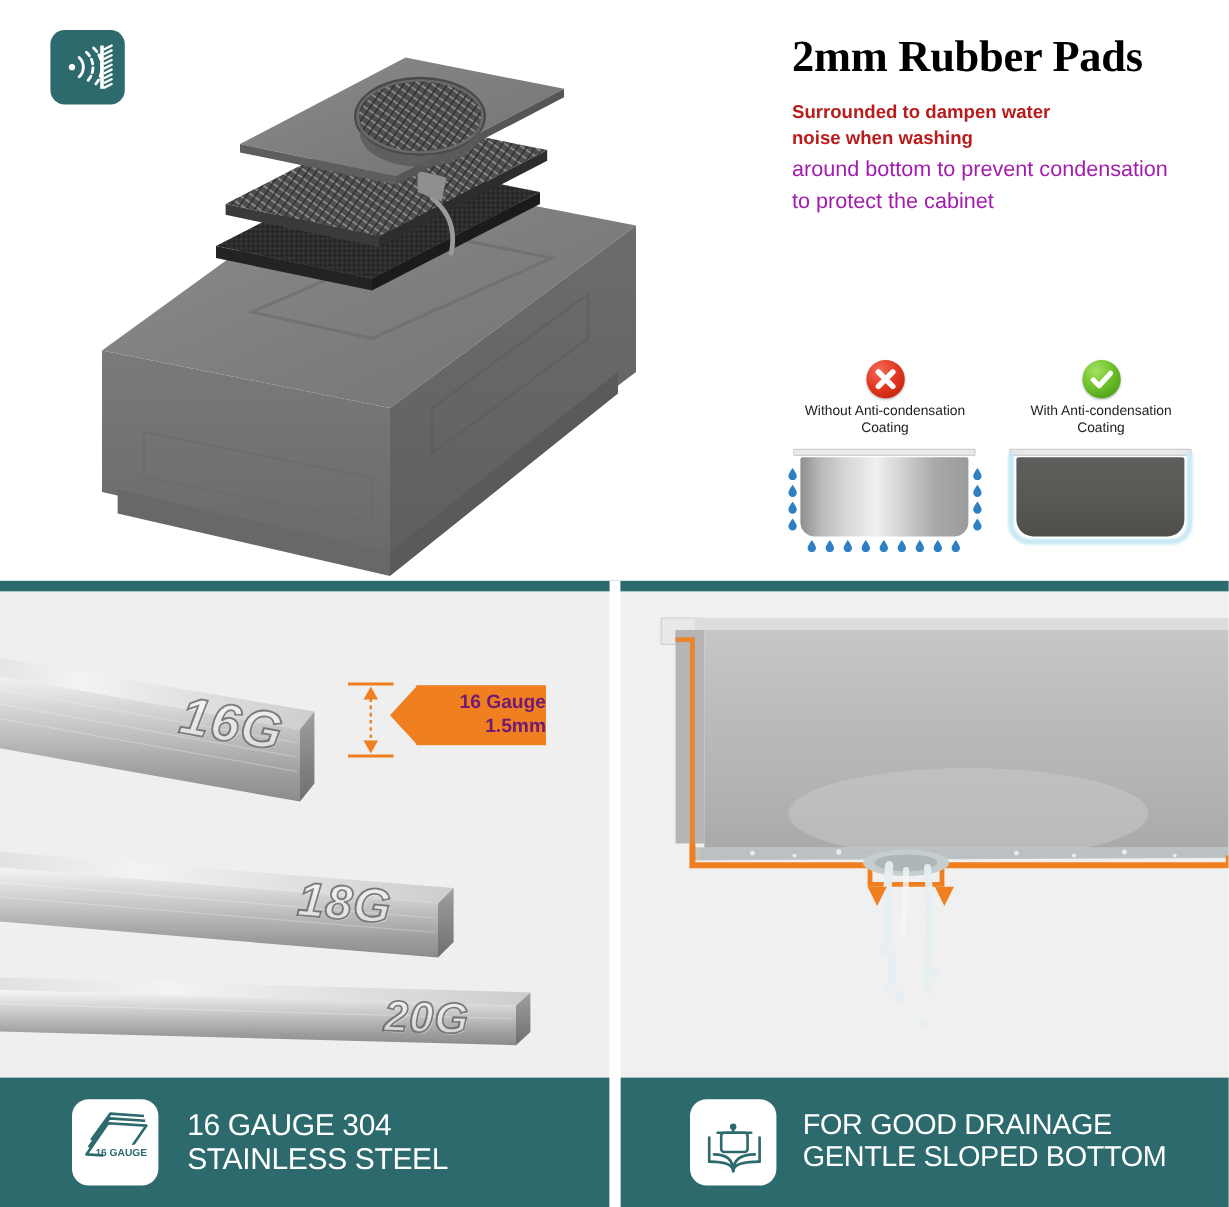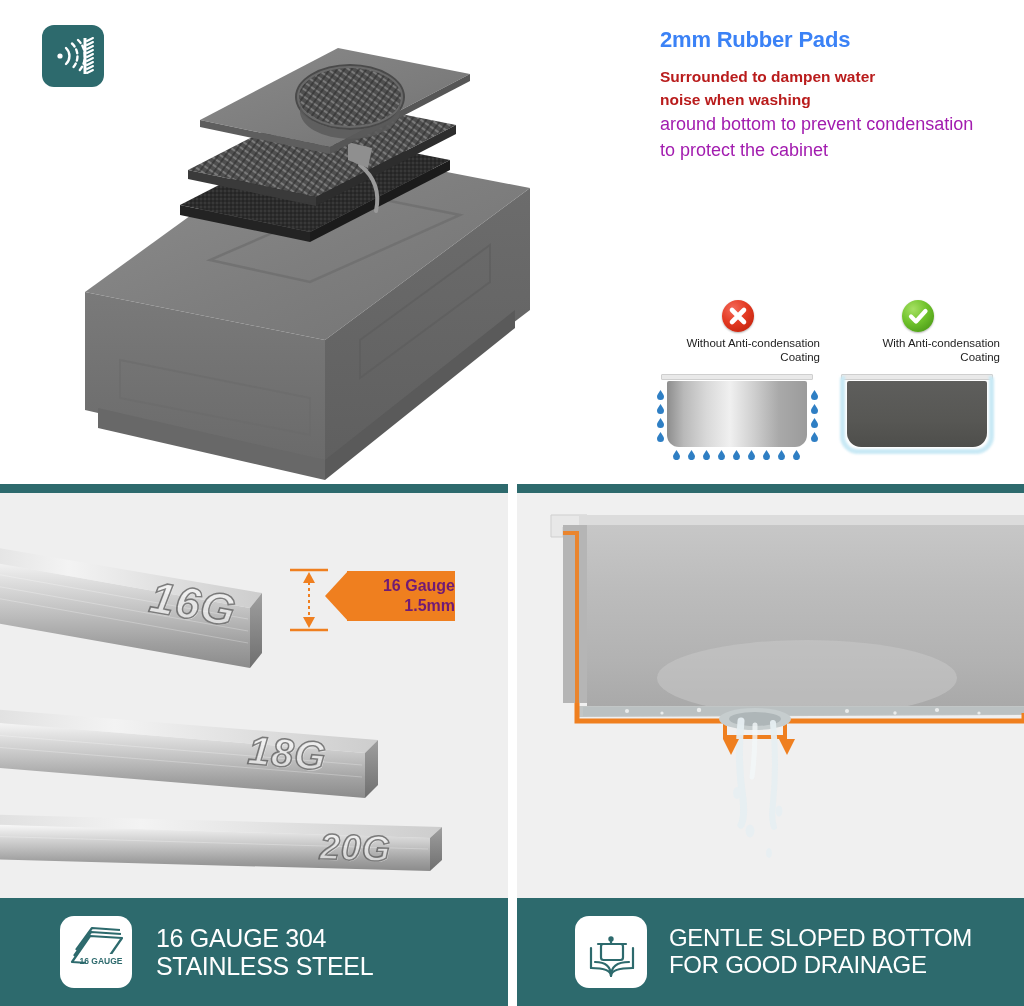--- a/index.html
+++ b/index.html
@@ -21,35 +21,35 @@
     background:#2d6a6d;border-radius:12px;
   }
   .noise-badge svg{display:block;}
 
   
   .product-render{position:absolute;left:60px;top:10px;width:560px;height:470px;}
 
   
   .copy-col{position:absolute;left:660px;top:28px;width:350px;}
   .head-1{
-    font-size:22px;font-weight:bold;color:#3b82f6;letter-spacing:-0.2px;
-    margin:0 0 14px 0;line-height:1.1;
+    font-size:37px;font-weight:bold;color:#000000;letter-spacing:-0.2px;
+    margin:0 0 14px 0;line-height:1.1;font-family:Liberation Serif, serif;
   }
   .body-1{
     font-size:15.5px;color:#b91c1c;line-height:1.45;margin:0;font-weight:bold;
   }
   .head-2{
     font-size:29px;font-weight:bold;color:#22706e;letter-spacing:-0.2px;
     margin:46px 0 12px 0;line-height:1.1;
   }
   .body-2{font-size:18px;color:#a21caf;line-height:1.45;margin:0;}
 
   
   .compare{position:absolute;left:655px;top:300px;width:360px;height:170px;}
-  .cmp-col{position:absolute;top:0;width:165px;text-align:right;}
+  .cmp-col{position:absolute;top:0;width:165px;text-align:center;}
   .cmp-left{left:0;}
   .cmp-right{left:180px;}
   .badge{width:32px;height:32px;border-radius:50%;margin:0 auto 4px auto;position:relative;}
   .badge.bad{
     background:radial-gradient(circle at 35% 28%, #f46a5a 0%, #e33a22 45%, #b81c07 100%);
     box-shadow:0 1px 2px rgba(0,0,0,.3);
   }
   .badge.good{
     background:radial-gradient(circle at 35% 28%, #a6e063 0%, #6fc22b 45%, #3f8c10 100%);
     box-shadow:0 1px 2px rgba(0,0,0,.3);
@@ -478,18 +478,18 @@
           <line x1="36" y1="24" x2="36" y2="27"></line>
           <circle cx="36" cy="23" r="1.6" fill="#2d6a6d"></circle>
           <path d="M16 32 L16 52"></path>
           <path d="M58 32 L58 52"></path>
           <path d="M16 52 Q36 52 36 60 Q36 52 58 52"></path>
           <path d="M20 46 Q36 46 36 60 Q36 46 54 46"></path>
         </g>
       </svg>
     </div>
     <div class="banner-text">
+      <span>FOR GOOD DRAINAGE</span>
       <span>GENTLE SLOPED BOTTOM</span>
-      <span>FOR GOOD DRAINAGE</span>
     </div>
   </div>
 
 </div>
 
 </body></html>

